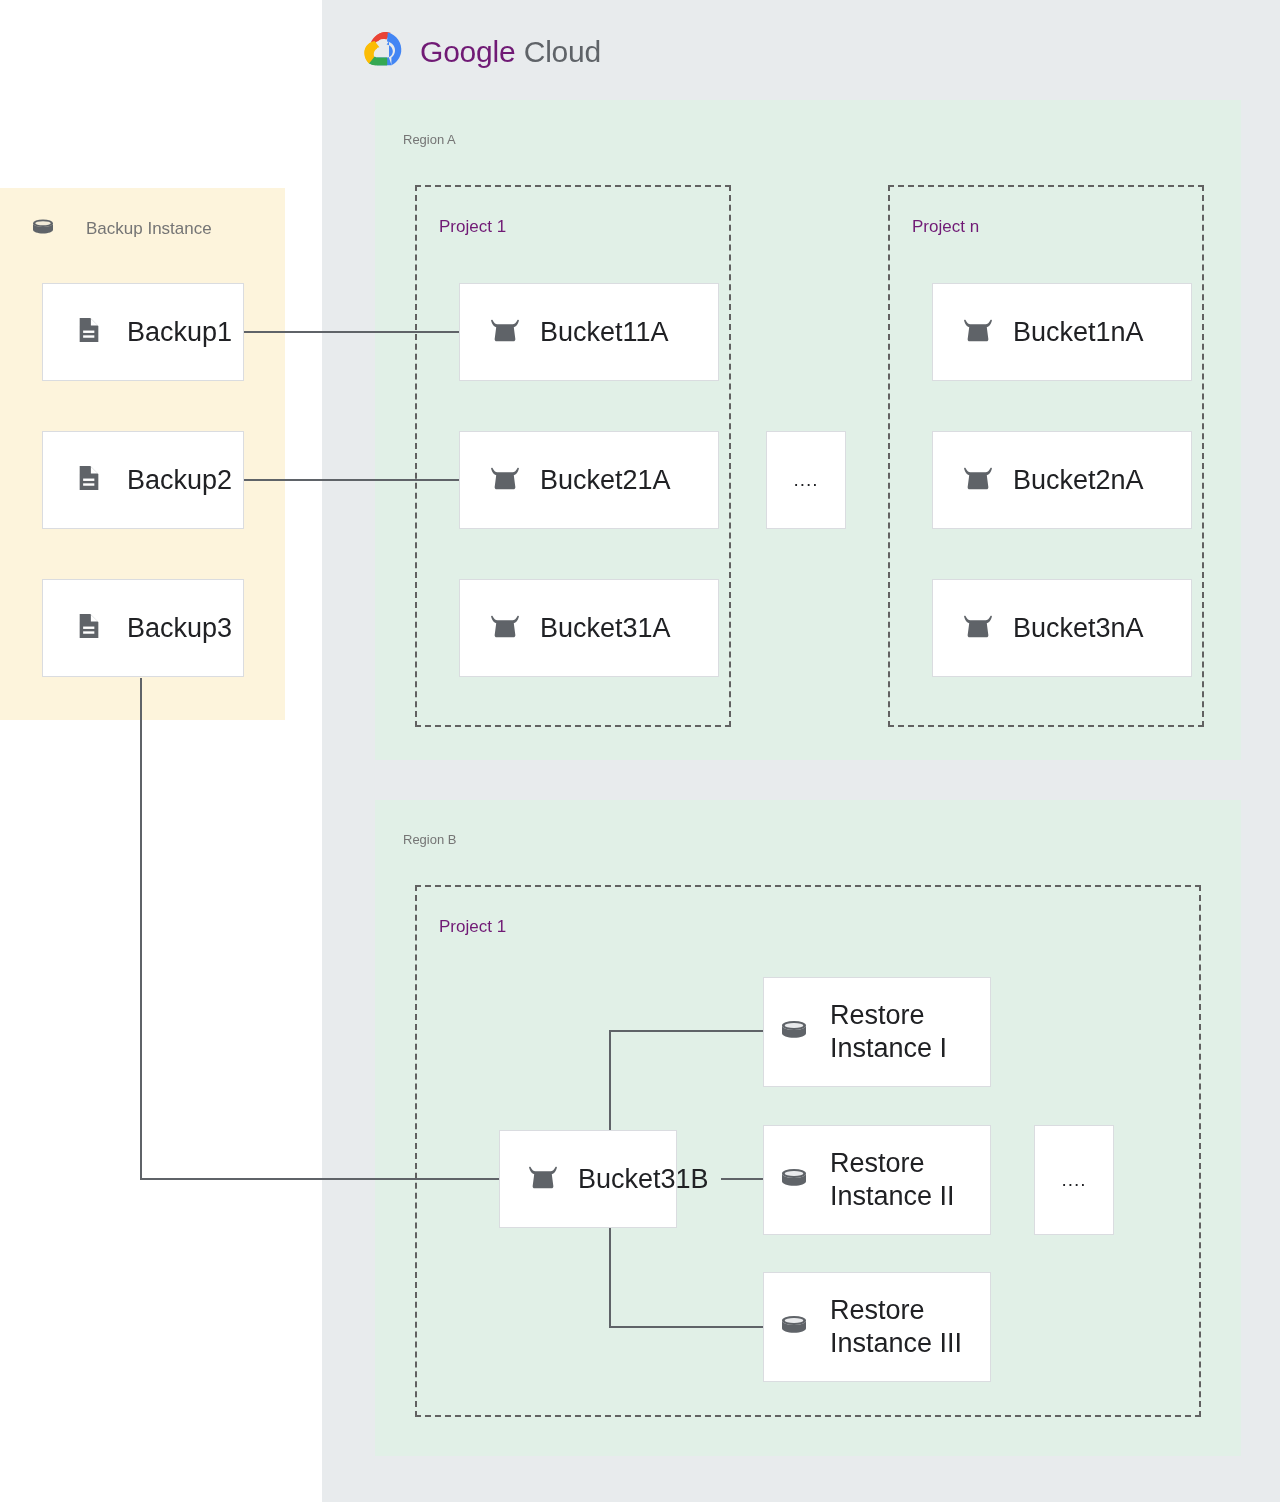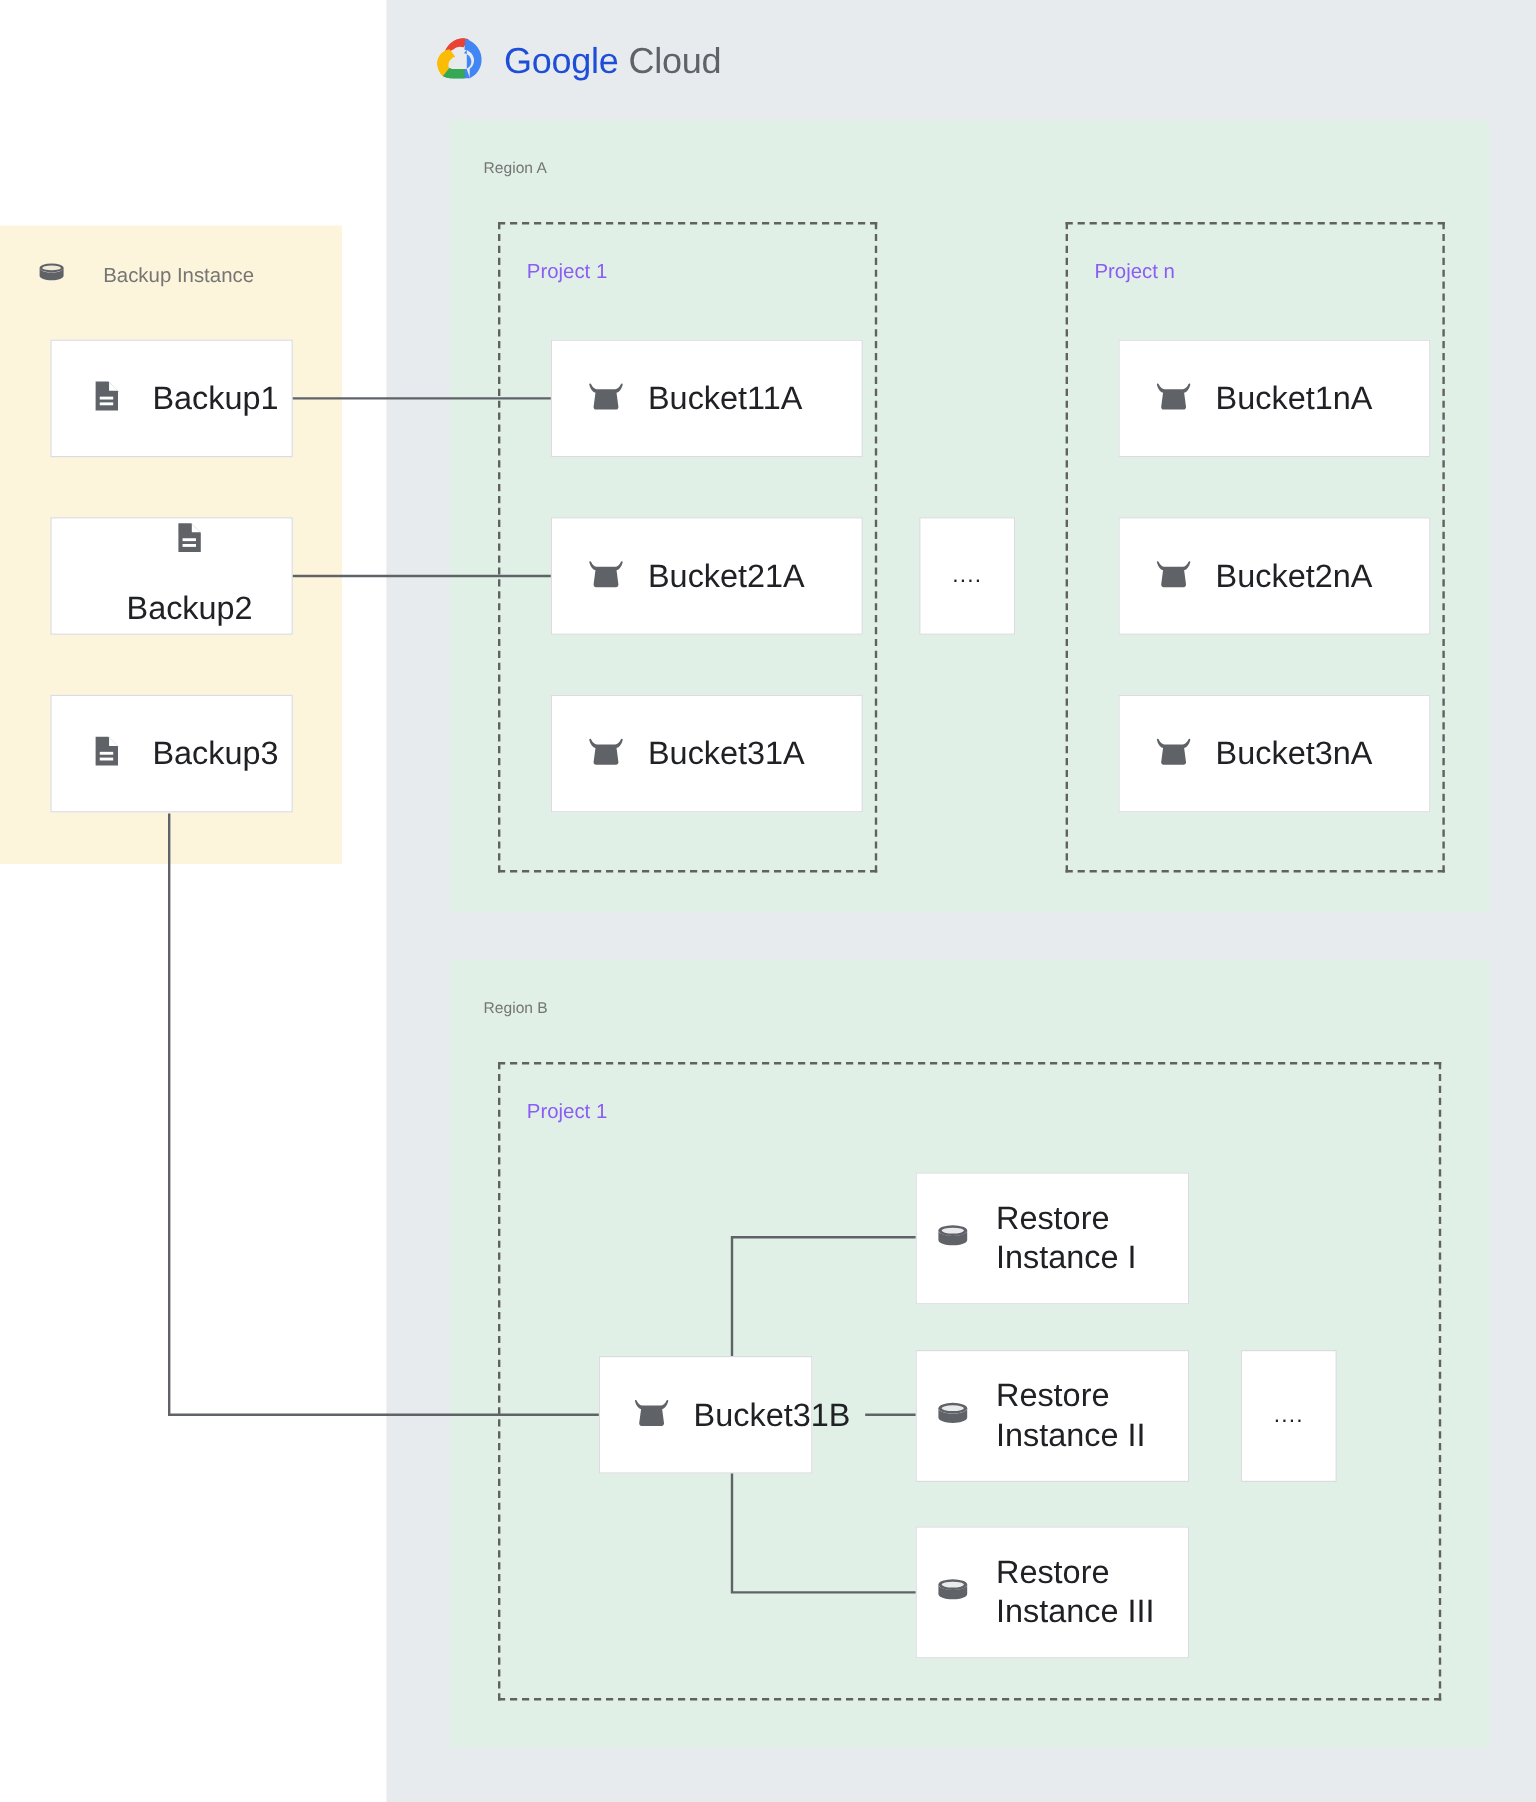--- a/index.html
+++ b/index.html
@@ -17,21 +17,21 @@
     left:322px;top:0;width:958px;height:1502px;
     background:#e8ebed;
   }
   #gcp-logo-row{
     left:356px;top:26px;width:300px;height:52px;
     display:flex;align-items:center;gap:12px;
   }
   #gcp-wordmark{
     font-size:30px;color:#5f6368;letter-spacing:-0.2px;white-space:nowrap;
   }
-  #gcp-wordmark .g-bold{color:#1d4ed8;}
+  #gcp-wordmark .g-bold{color:#701a75;}
 
   
   .region{
     background:#e1f0e7;
   }
   #region-a{left:375px;top:100px;width:866px;height:660px;}
   #region-b{left:375px;top:800px;width:866px;height:656px;}
   .region-label{
     position:absolute;left:28px;top:32px;
     font-size:13px;color:#757575;
@@ -41,21 +41,21 @@
   .project{
     position:absolute;
     border:2px dashed #616161;
     background:transparent;
   }
   #project-1a{left:40px;top:85px;width:312px;height:538px;}
   #project-na{left:513px;top:85px;width:312px;height:538px;}
   #project-1b{left:40px;top:85px;width:782px;height:528px;}
   .project-label{
     position:absolute;left:22px;top:30px;
-    font-size:17px;color:#8b5cf6;
+    font-size:17px;color:#701a75;
   }
 
   
   .node{
     position:absolute;
     background:#ffffff;
     border:1px solid #dadce0;
     display:flex;align-items:center;
     box-sizing:border-box;
   }
@@ -265,21 +265,21 @@
     <svg width="32" height="32" viewBox="0 0 24 24">
       <path fill="#5f6368" d="M5 3 h8 l6 6 v12 a0 0 0 0 1 0 0 h-14 a0 0 0 0 1 0 0 v-18 z"></path>
       <path fill="#ffffff" d="M13.4 3.3 v5.4 h5.4 z"></path>
       <rect x="7.6" y="12.4" width="8.4" height="1.8" fill="#ffffff"></rect>
       <rect x="7.6" y="16.0" width="8.4" height="1.8" fill="#ffffff"></rect>
     </svg>
   </span>
   <span class="label">Backup1</span>
 </div>
 
-<div class="abs node backup-node" style="top:431px;flex-direction:column;">
+<div class="abs node backup-node" style="top:431px;">
   <span class="icon">
     <svg width="32" height="32" viewBox="0 0 24 24">
       <path fill="#5f6368" d="M5 3 h8 l6 6 v12 a0 0 0 0 1 0 0 h-14 a0 0 0 0 1 0 0 v-18 z"></path>
       <path fill="#ffffff" d="M13.4 3.3 v5.4 h5.4 z"></path>
       <rect x="7.6" y="12.4" width="8.4" height="1.8" fill="#ffffff"></rect>
       <rect x="7.6" y="16.0" width="8.4" height="1.8" fill="#ffffff"></rect>
     </svg>
   </span>
   <span class="label">Backup2</span>
 </div>

